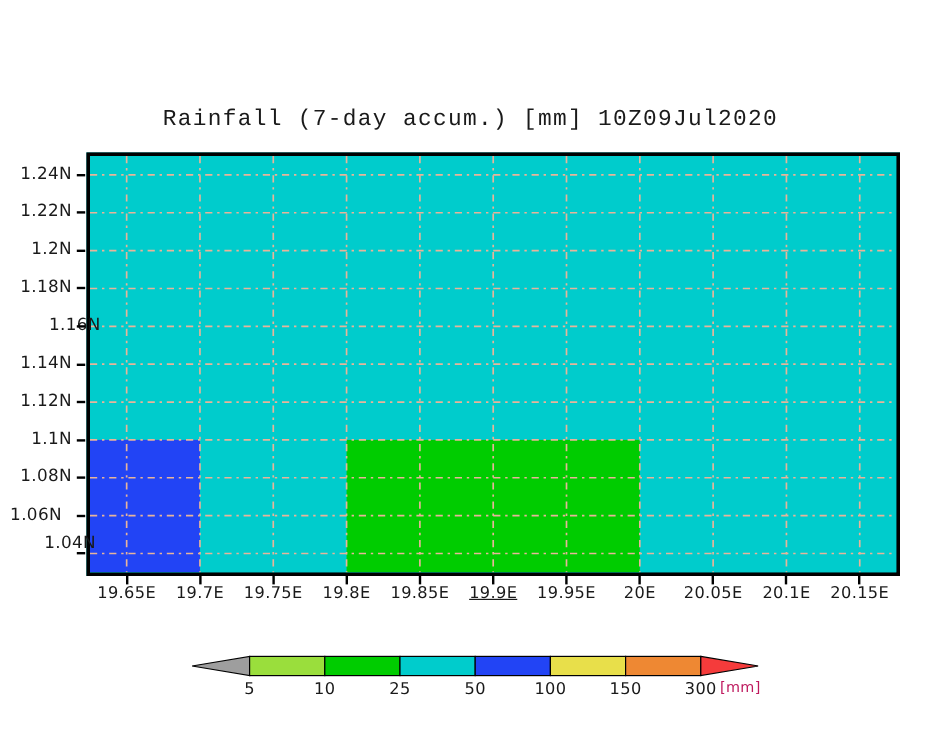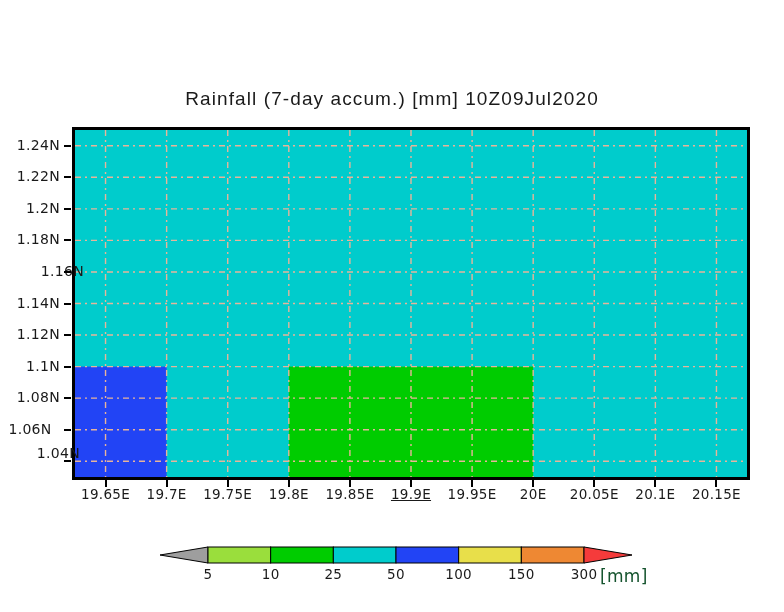--- a/index.html
+++ b/index.html
@@ -15,21 +15,21 @@
     overflow: hidden;
   }
 
   
   #chart-title {
     position: absolute;
     left: 0;
     top: 88px;
     width: 784px;
     text-align: center;
-    font-family: Liberation Sans, sans-serif;
+    font-family: Liberation Mono, monospace;
     font-size: 19px;
     letter-spacing: 1.1px;
     color: #1a1a1a;
     white-space: pre;
   }
 
   
   #plot-frame {
     position: absolute;
     left: 72px;
@@ -93,22 +93,22 @@
     font-size: 13.5px;
     color: #1a1a1a;
     text-align: center;
     white-space: pre;
     letter-spacing: 0.3px;
   }
   #cbar-unit {
     position: absolute;
     left: 600px;
     top: 566px;
-    font-size: 17px;
-    color: #14532d;
+    font-size: 12px;
+    color: #be185d;
     white-space: pre;
     letter-spacing: 0.3px;
   }
 </style>
 </head>
 <body>
 
 <div id="chart-title">Rainfall (7-day accum.) [mm] 10Z09Jul2020</div>
 
 <div id="plot-frame">

